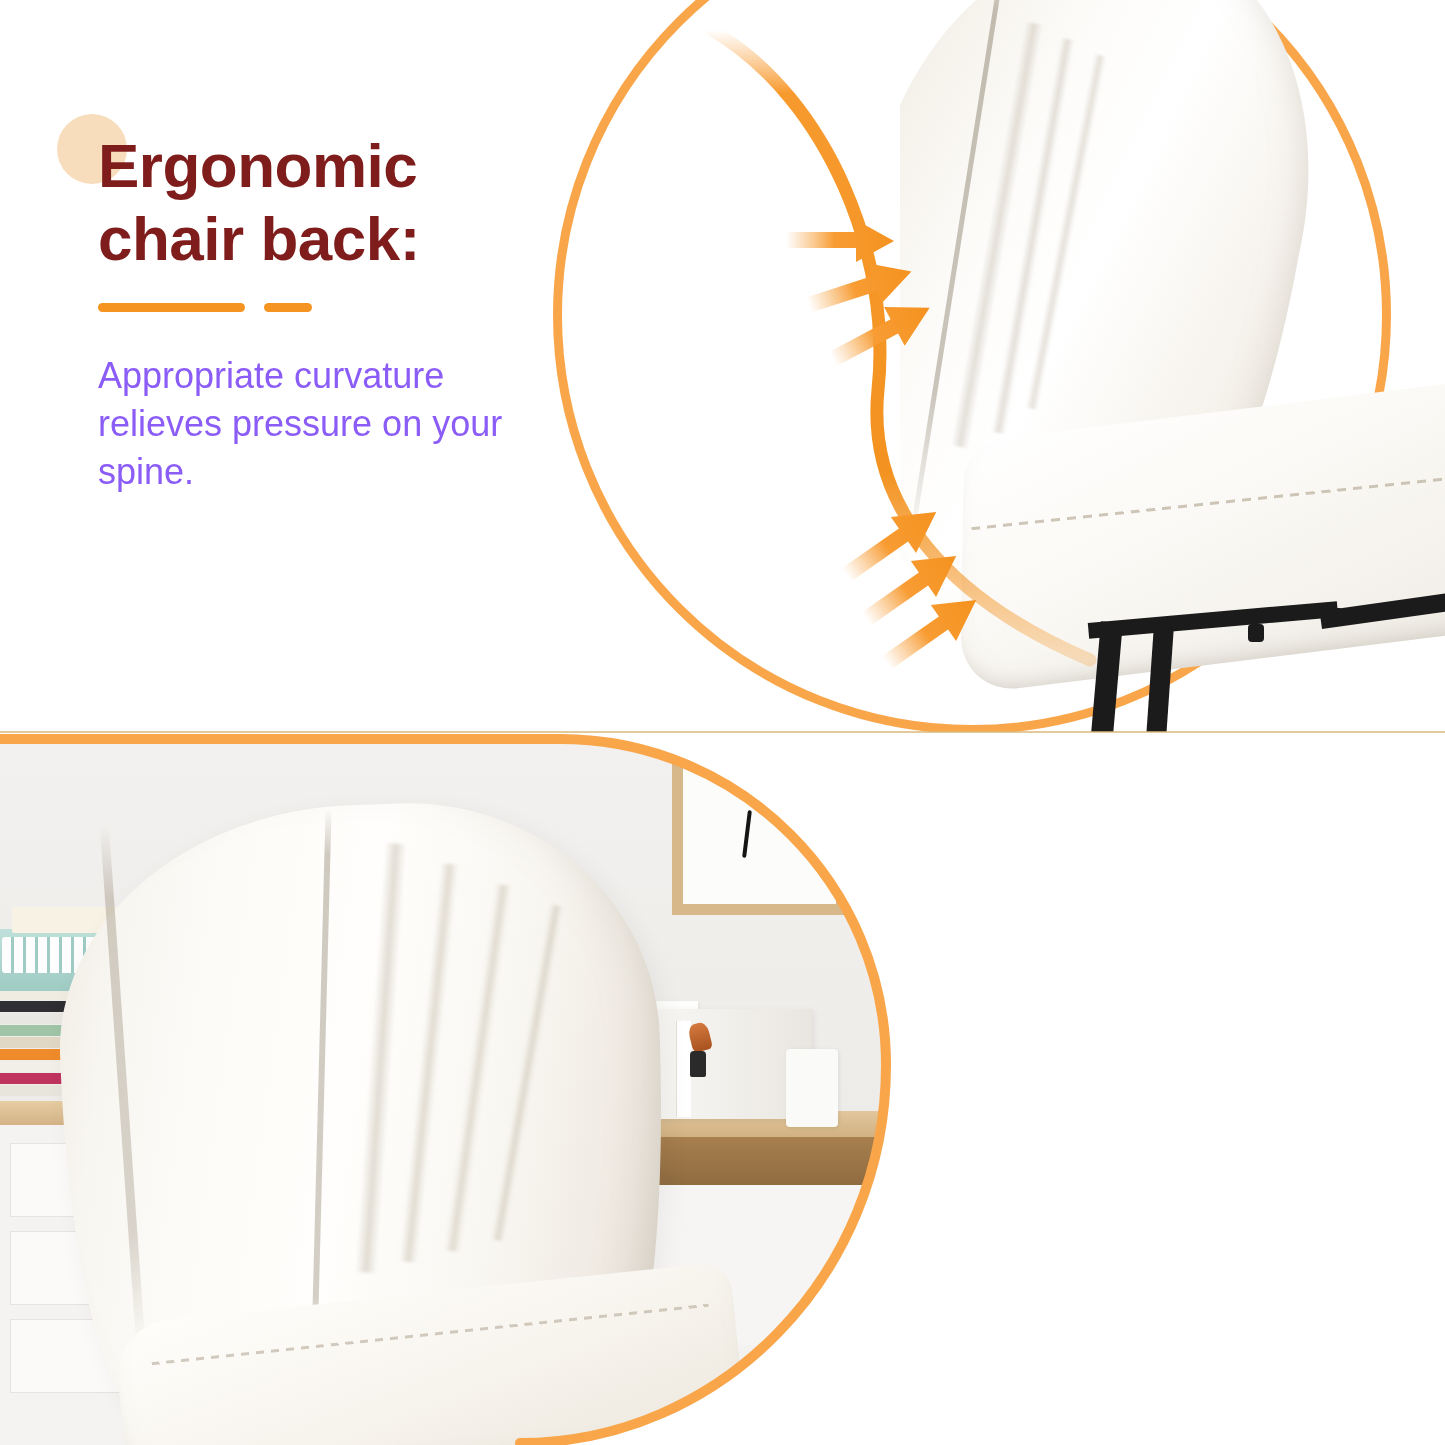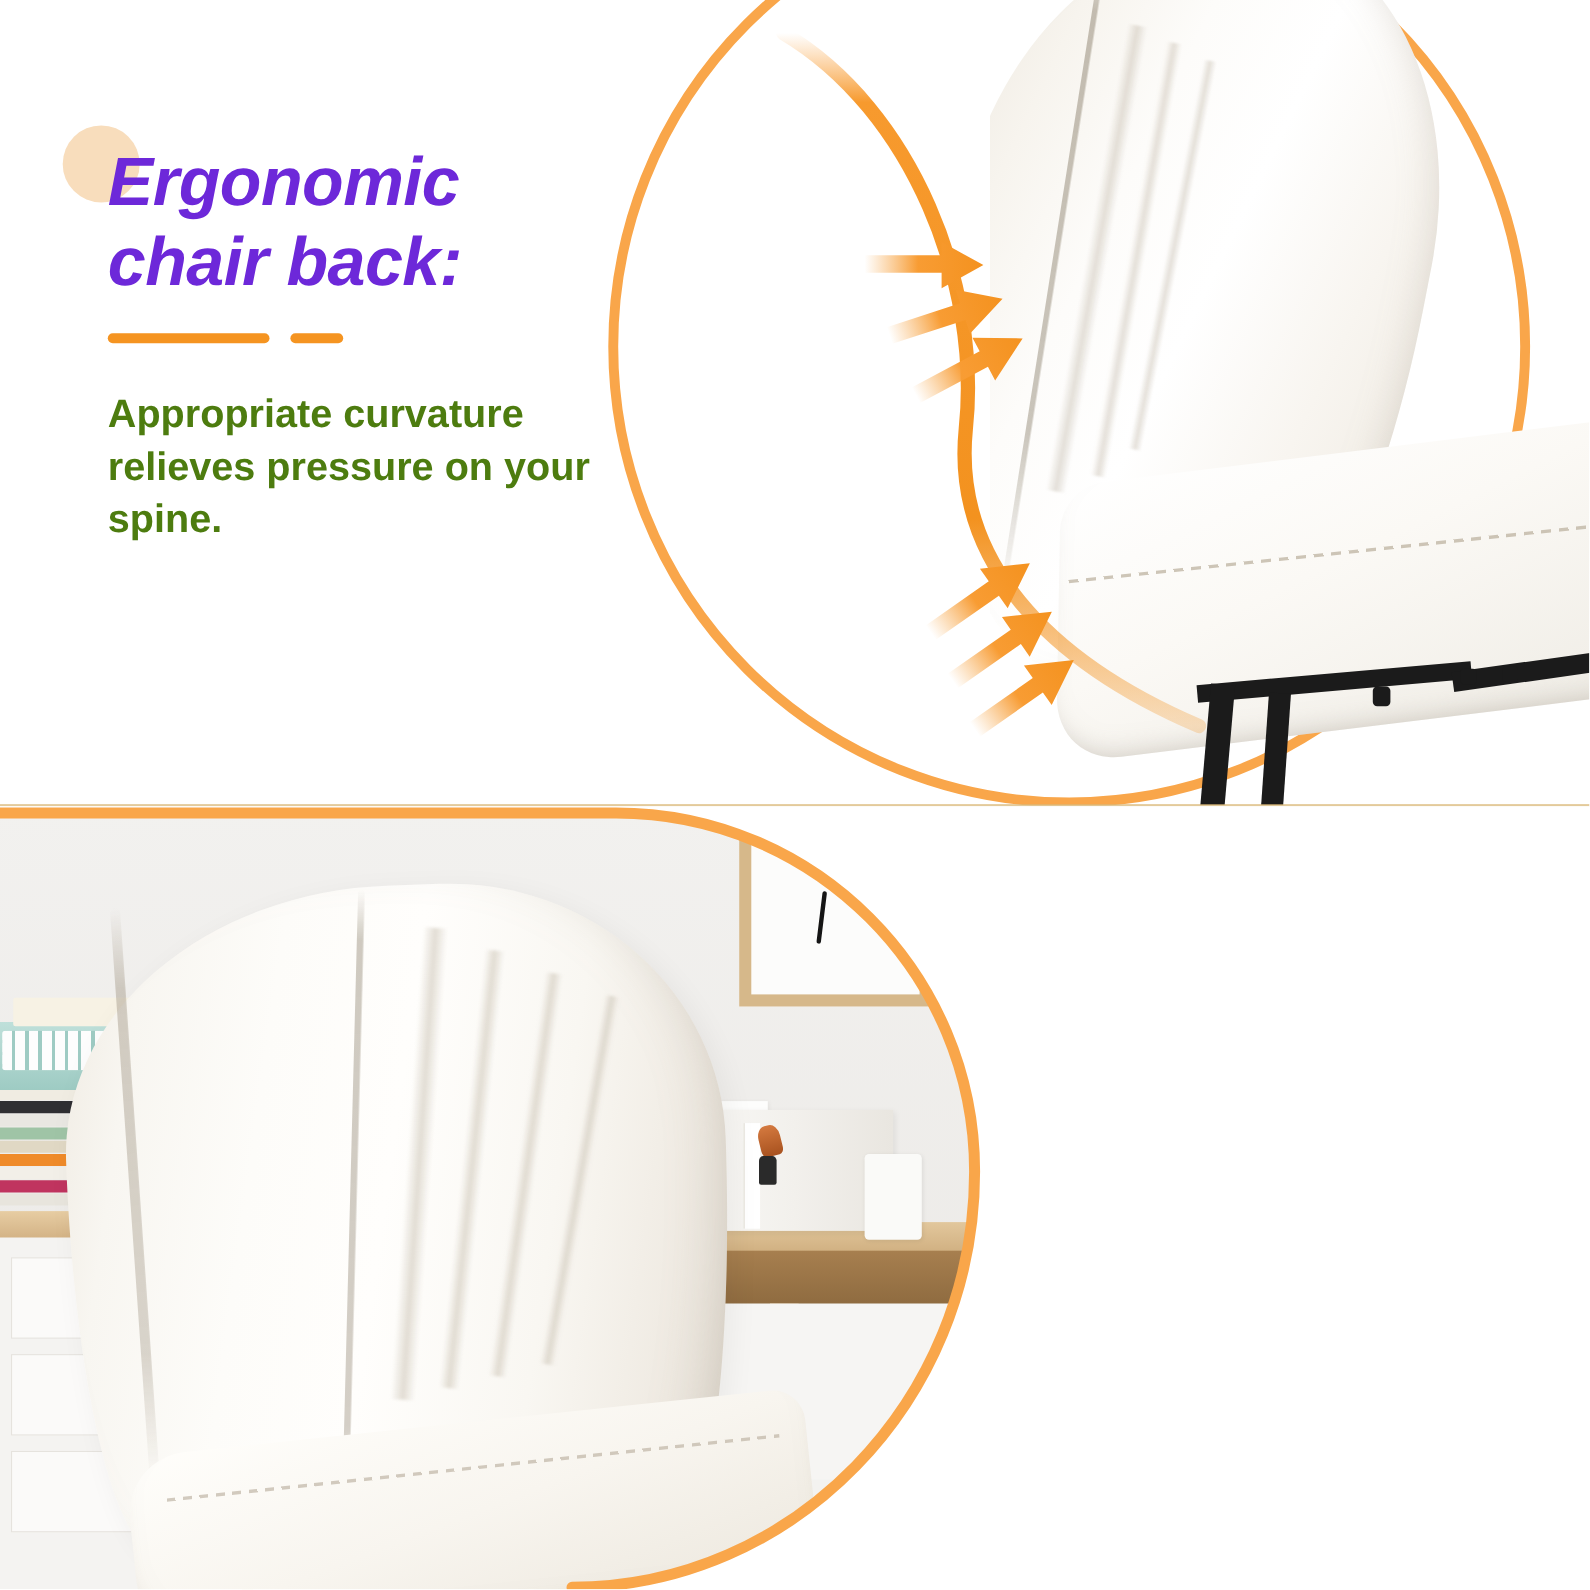--- a/index.html
+++ b/index.html
@@ -12,26 +12,26 @@
              background:#ffffff;overflow:hidden;}
   .divider-hairline{position:absolute;left:0;top:731px;width:1445px;height:2px;
                     background:#d9b878;opacity:.75;}
 
   
   .tb1{position:absolute;left:98px;top:130px;width:470px;}
   .accent-dot{position:absolute;left:-41px;top:-16px;width:70px;height:70px;
               border-radius:50%;background:#f8ddbc;}
   h1.headline{position:relative;margin:0;z-index:2;
               font-size:62px;line-height:1.17;font-weight:700;
-              color:#6d28d9;letter-spacing:-.5px;font-style:italic;}
+              color:#7f1d1d;letter-spacing:-.5px;}
   .rule{position:relative;margin-top:28px;display:flex;gap:19px;align-items:center;z-index:2;}
   .rule .seg-long{width:147px;height:9px;border-radius:5px;background:#f59421;}
   .rule .seg-short{width:48px;height:9px;border-radius:5px;background:#f59421;}
   p.body-copy{position:relative;margin:40px 0 0 0;z-index:2;
-              font-size:36px;line-height:1.33;color:#4d7c0f;font-weight:700;}
+              font-size:36px;line-height:1.33;color:#8b5cf6;font-weight:400;}
 
   
   .circle-frame{position:absolute;left:553px;top:-104px;width:838px;height:838px;
                 border-radius:50%;border:9px solid #f9a64a;box-sizing:border-box;}
 
   
   .contour{position:absolute;left:620px;top:-40px;width:520px;height:800px;}
 
   
   .arrow{position:absolute;}

